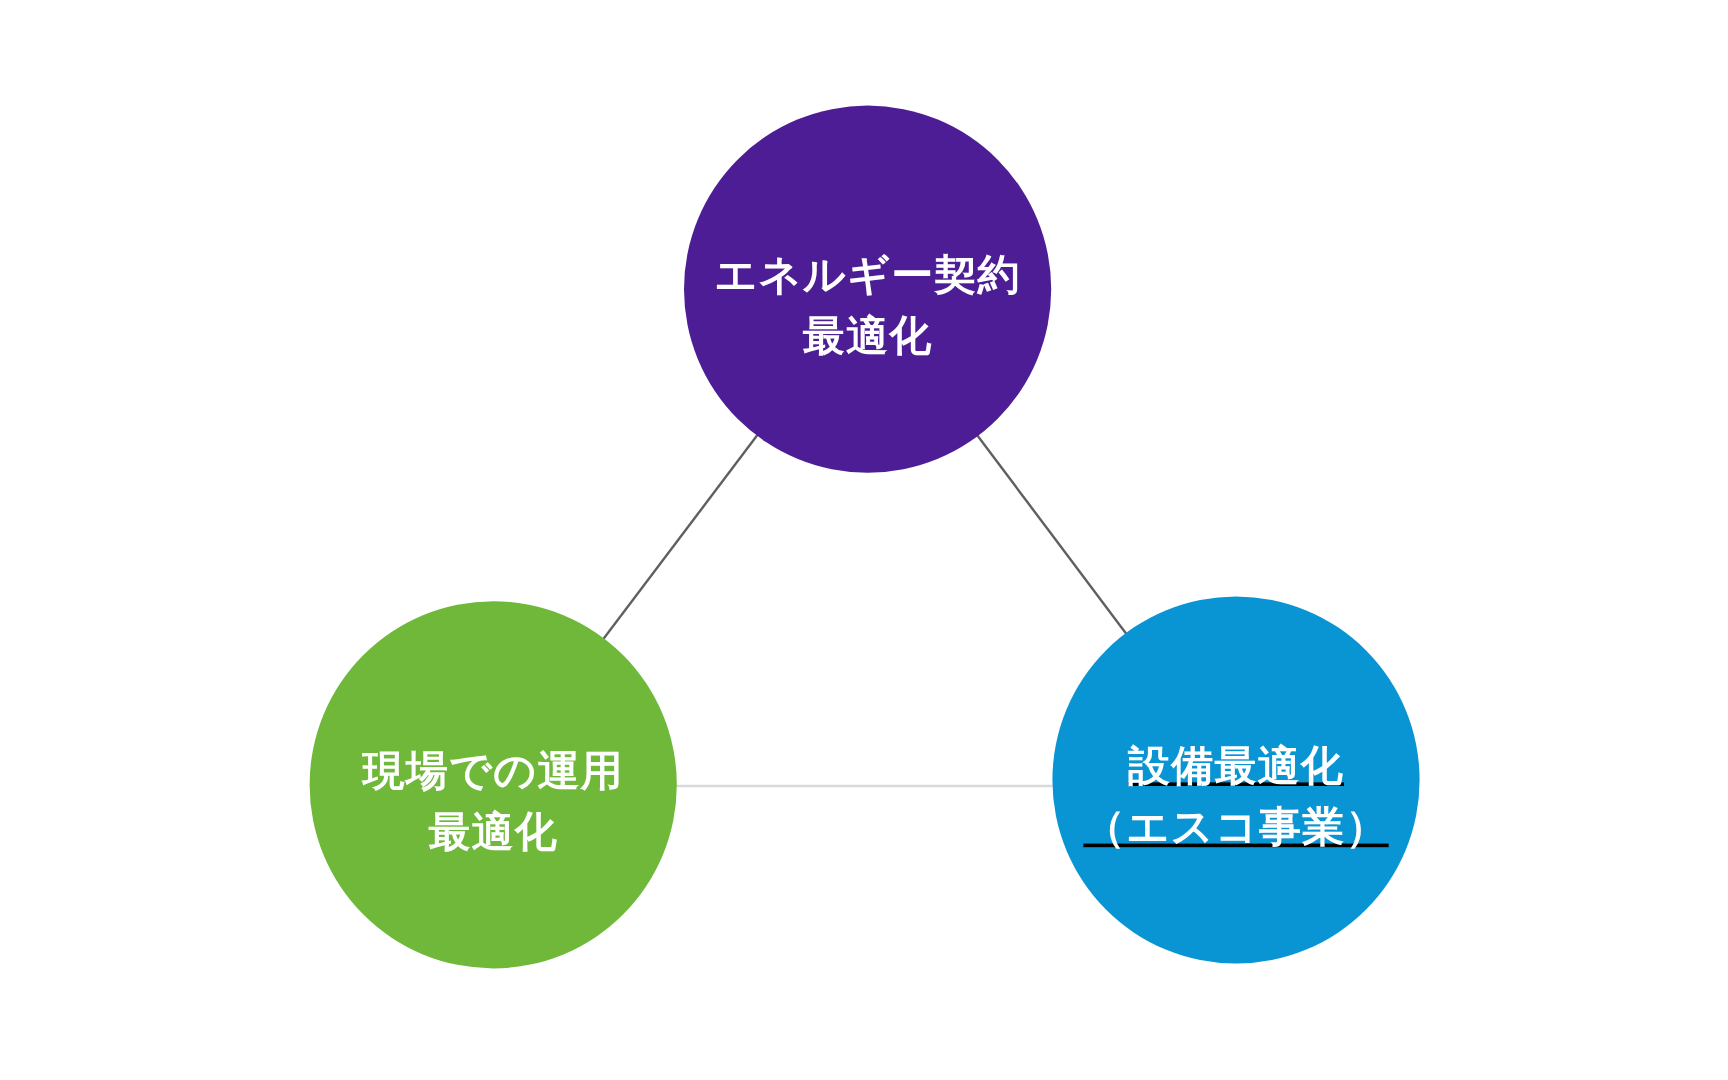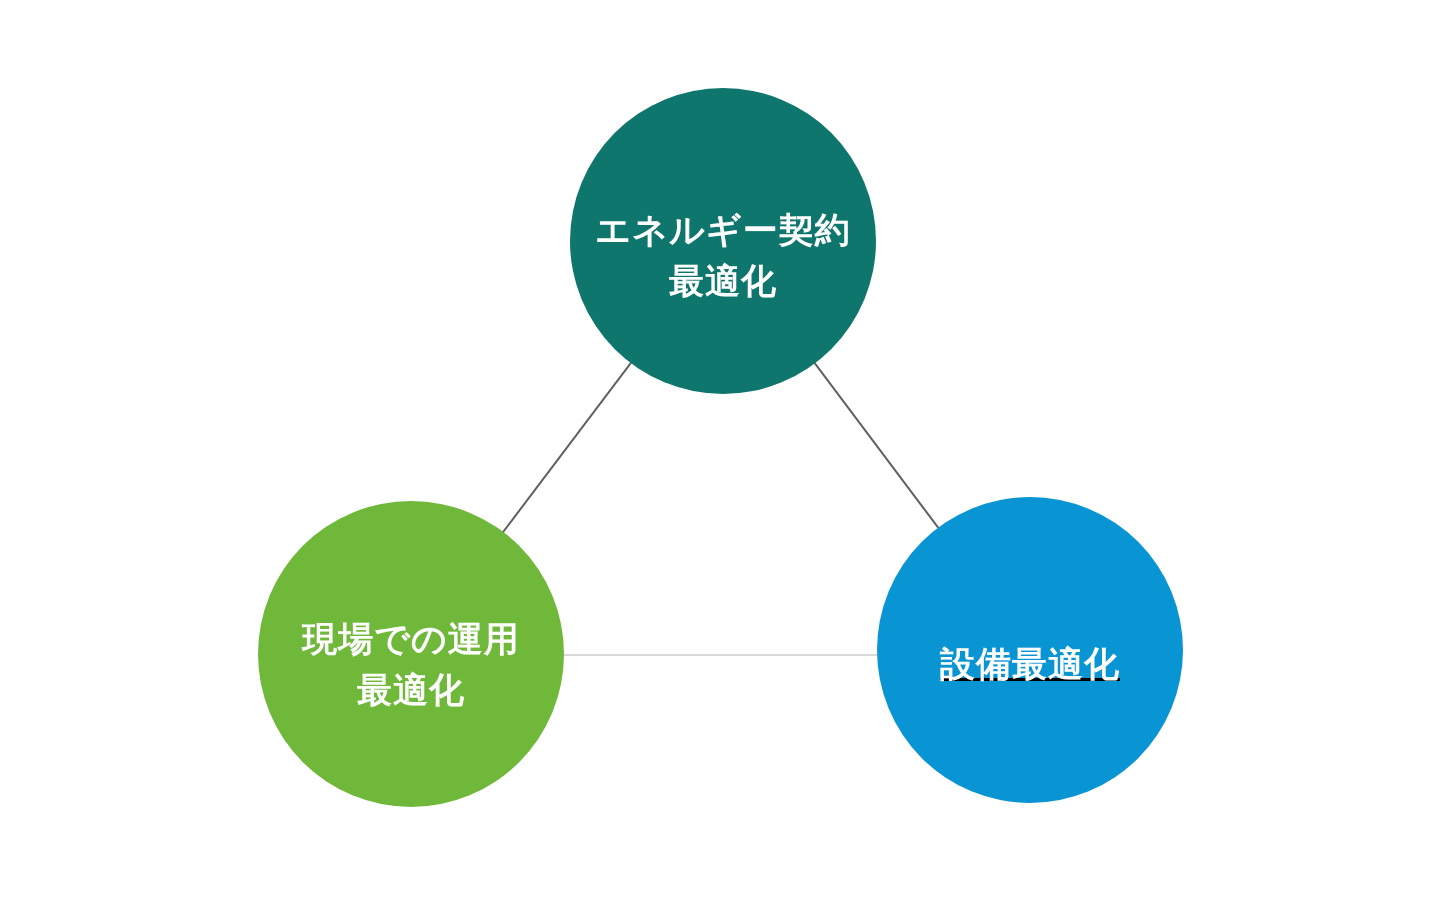--- a/index.html
+++ b/index.html
@@ -53,33 +53,34 @@
 <body>
 
 <div class="canvas">
 
   <svg class="connector-layer" viewBox="0 0 1440 900" xmlns="http://www.w3.org/2000/svg">
     <line x1="723" y1="241" x2="411" y2="654" stroke-width="2" stroke="#5f5f5f"></line>
     <line x1="723" y1="241" x2="1030" y2="650" stroke-width="2" stroke="#5f5f5f"></line>
     <line x1="411" y1="655" x2="1030" y2="655" stroke-width="2" stroke="#d9d9d9"></line>
   </svg>
 
-  <div class="node-circle" id="node-top" style="background-color: #0f766e;">
+  <div class="node-circle" id="node-top" style="background-color: #4c1d95;">
     <div class="label" style="color: rgb(255, 255, 255);">
       <span>エネルギー契約</span>
       <span>最適化</span>
     </div>
   </div>
 
   <div class="node-circle" id="node-left" style="background-color: rgb(111, 184, 58);">
-    <div class="label" style="color: rgb(255, 255, 255); font-family: Liberation Mono, monospace;">
+    <div class="label" style="color: rgb(255, 255, 255);">
       <span>現場での運用</span>
       <span>最適化</span>
     </div>
   </div>
 
   <div class="node-circle" id="node-right" style="background-color: rgb(9, 148, 212);">
     <div class="label" style="color: rgb(255, 255, 255);">
       <span>設備最適化</span>
+      <span>（エスコ事業）</span>
     </div>
   </div>
 
 </div>
 
 </body></html>

